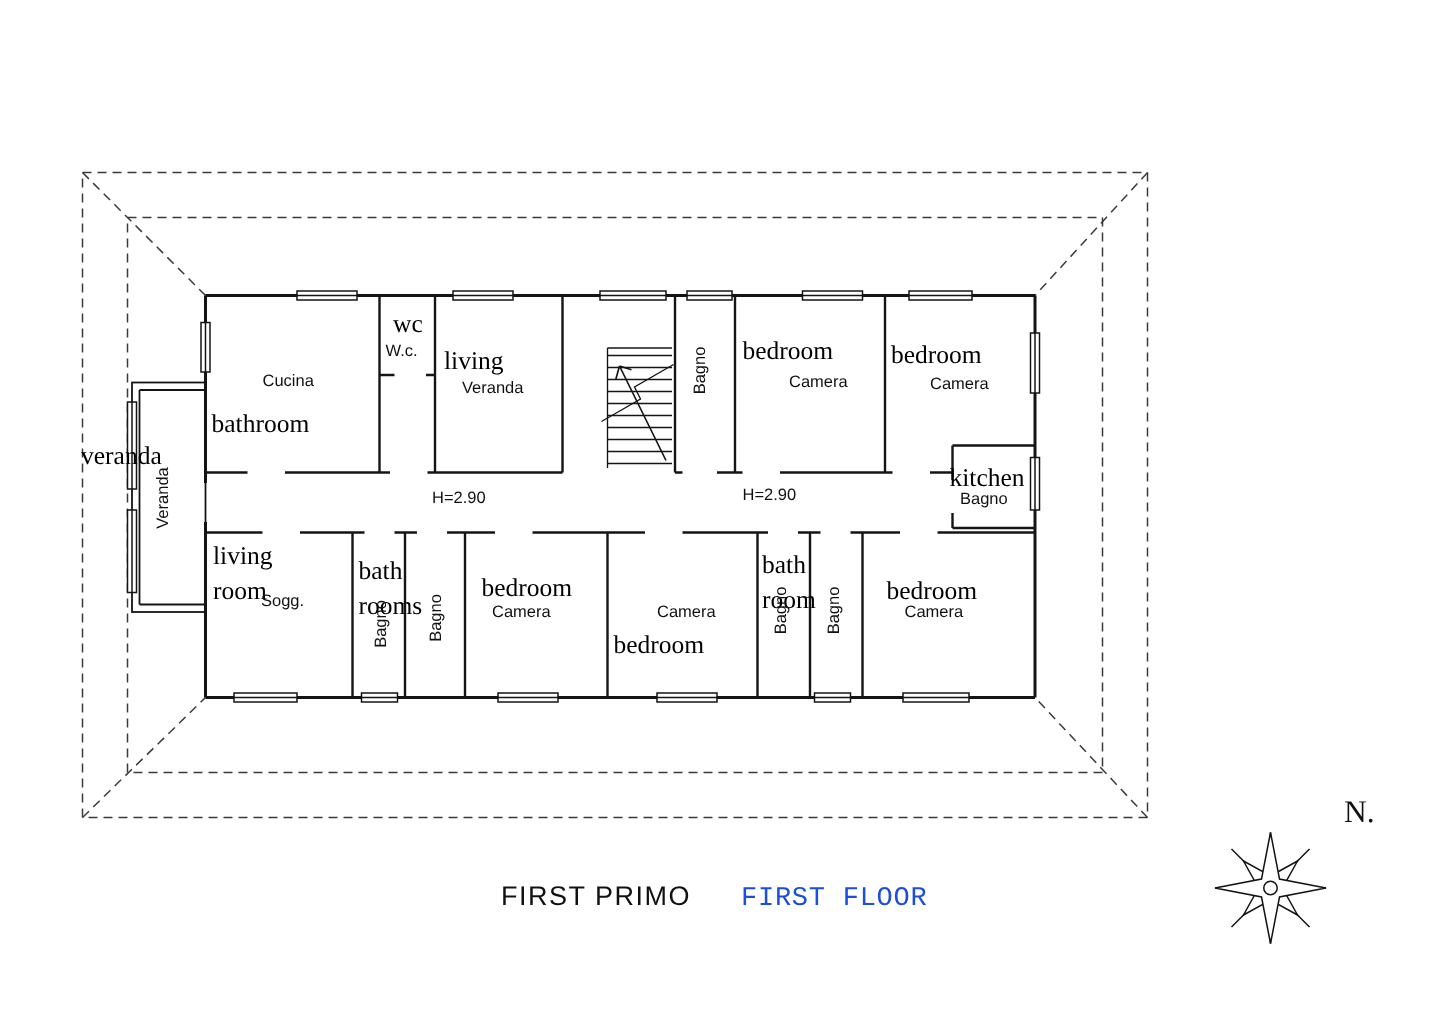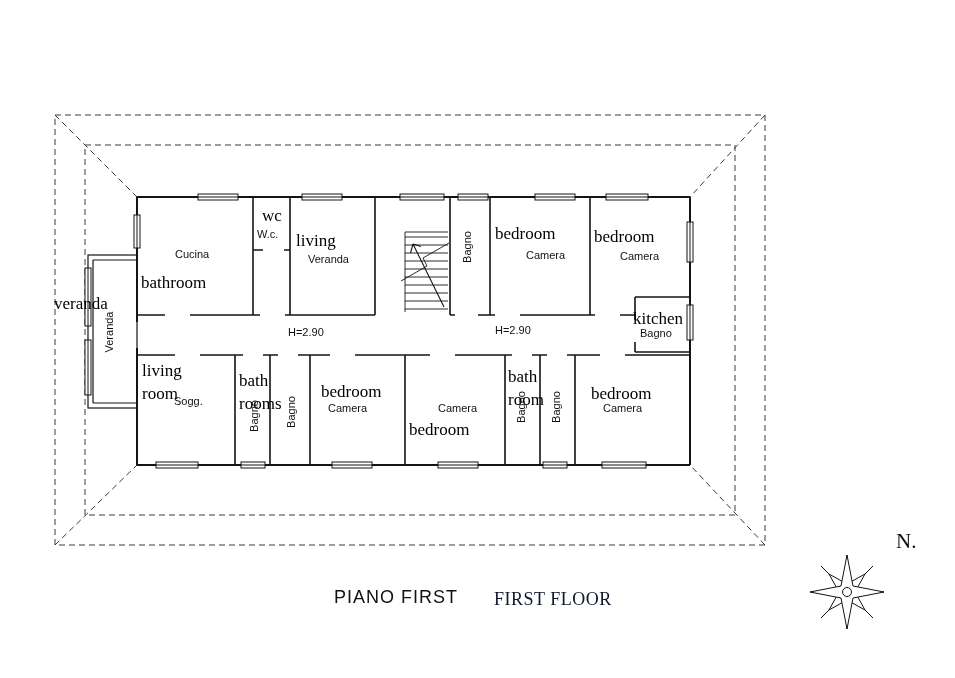--- a/index.html
+++ b/index.html
@@ -6,22 +6,22 @@
   #stage{position:relative;width:955px;height:678px;background:#ffffff;overflow:hidden;
          font-family:"Liberation Sans",sans-serif;}
   svg{position:absolute;left:0;top:0;}
   .lbl{position:absolute;color:#111;font-size:11px;white-space:nowrap;line-height:1.1;}
   .vert{position:absolute;color:#111;font-size:11px;white-space:nowrap;
         transform:translate(-50%,-50%) rotate(-90deg);}
   .red{position:absolute;color:#000000;font-family:"Liberation Serif",serif;
        font-size:17px;white-space:nowrap;line-height:1.35;}
   .pre{white-space:pre-line;}
   .title-it{position:absolute;left:334px;top:587px;font-size:18px;letter-spacing:1px;color:#111;}
-  .title-en{position:absolute;left:494px;top:589px;font-size:18px;color:#0f172a;
-            font-family:Liberation Serif, serif;letter-spacing:0.5px;}
+  .title-en{position:absolute;left:494px;top:589px;font-size:18px;color:#1d4ed8;
+            font-family:Liberation Mono, monospace;letter-spacing:0.5px;}
   .north{position:absolute;left:896px;top:529px;font-size:21px;color:#111;
          font-family:"Liberation Serif",serif;}
 </style>
 </head>
 <body>
 
 <div id="stage">
 
   <svg width="955" height="678" viewBox="0 0 955 678">
 
@@ -149,18 +149,18 @@
   <div class="lbl" style="left:438px;top:402px">Camera</div>
   <div class="lbl" style="left:603px;top:402px">Camera</div>
 
   <div class="vert" style="left:109px;top:332px">Veranda</div>
   <div class="vert" style="left:467px;top:247px">Bagno</div>
   <div class="vert" style="left:254px;top:416px">Bagno</div>
   <div class="vert" style="left:291px;top:412px">Bagno</div>
   <div class="vert" style="left:521px;top:407px">Bagno</div>
   <div class="vert" style="left:556px;top:407px">Bagno</div>
 
-  <div class="title-it">PIANO FIRST</div>
+  <div class="title-it">FIRST PRIMO</div>
   <div class="title-en">FIRST FLOOR</div>
 
   <div class="north">N.</div>
 
 </div>
 
 </body></html>

